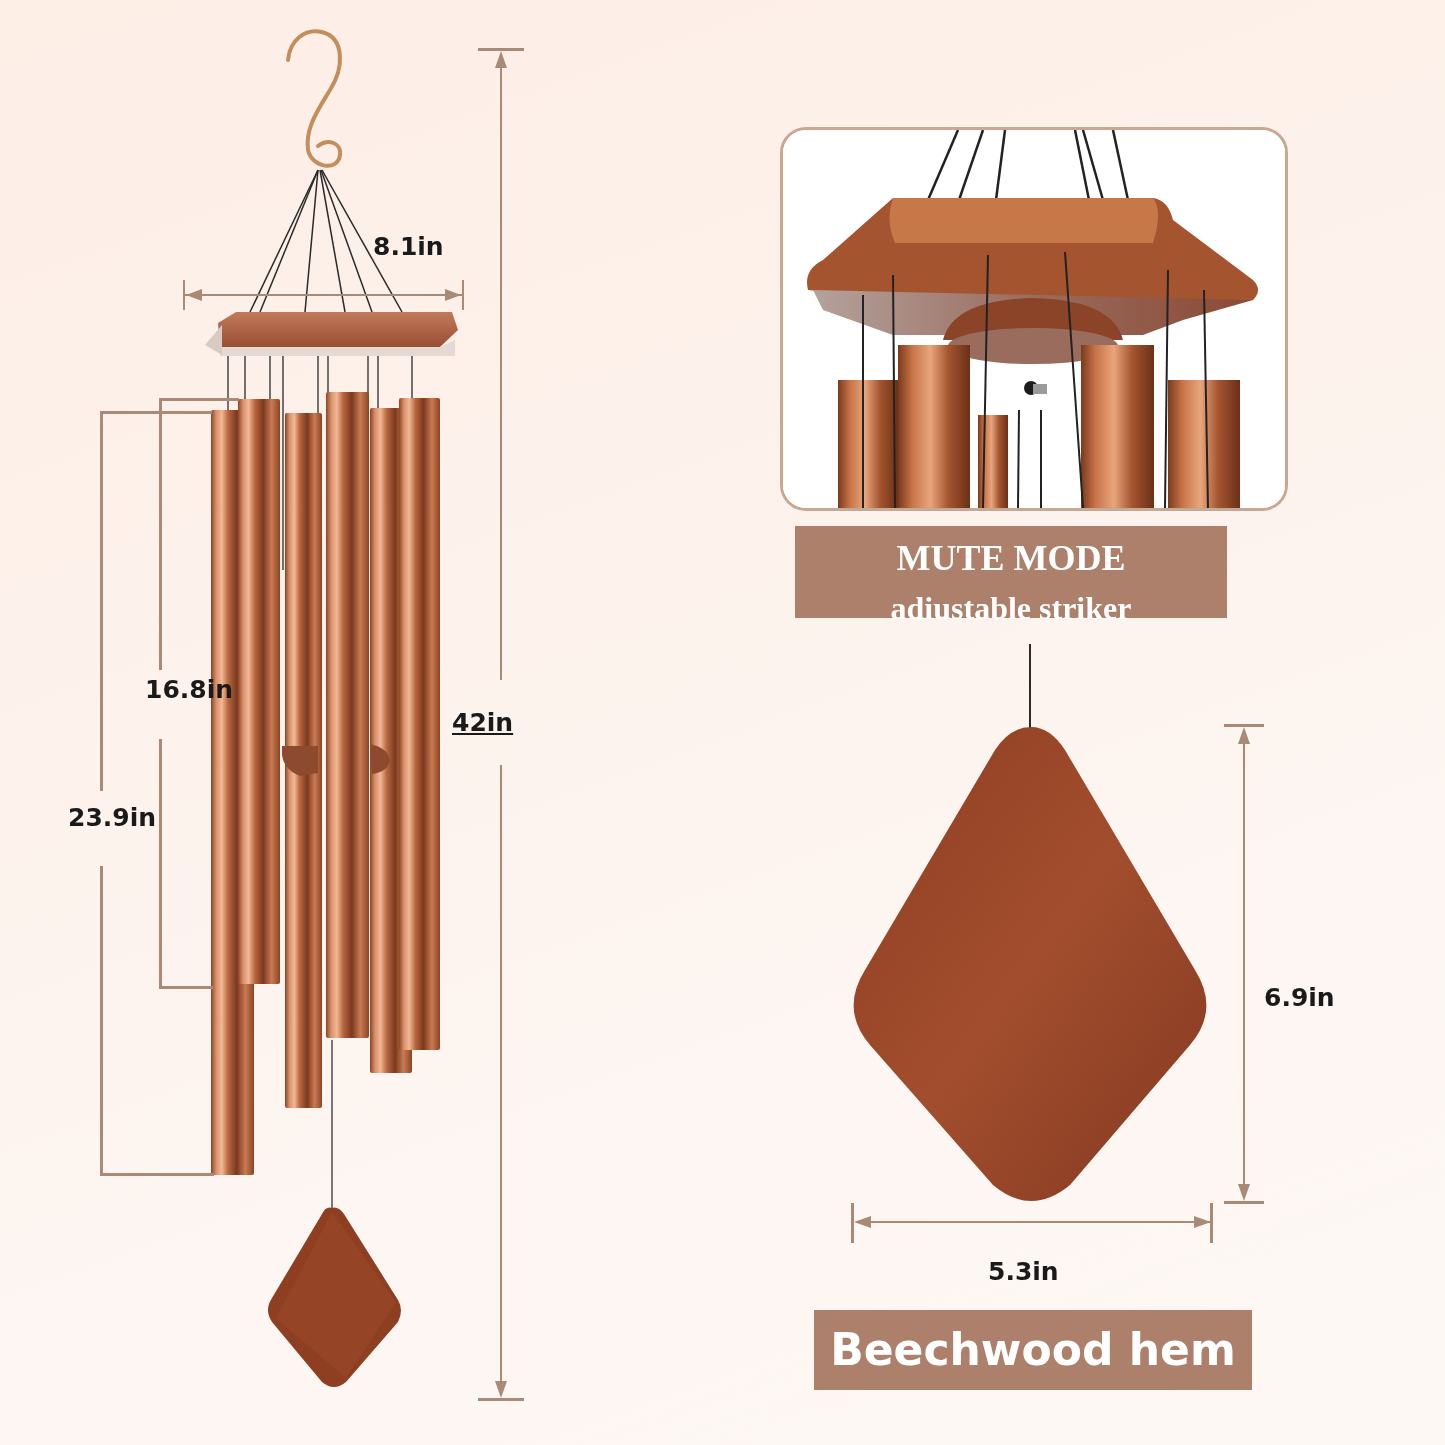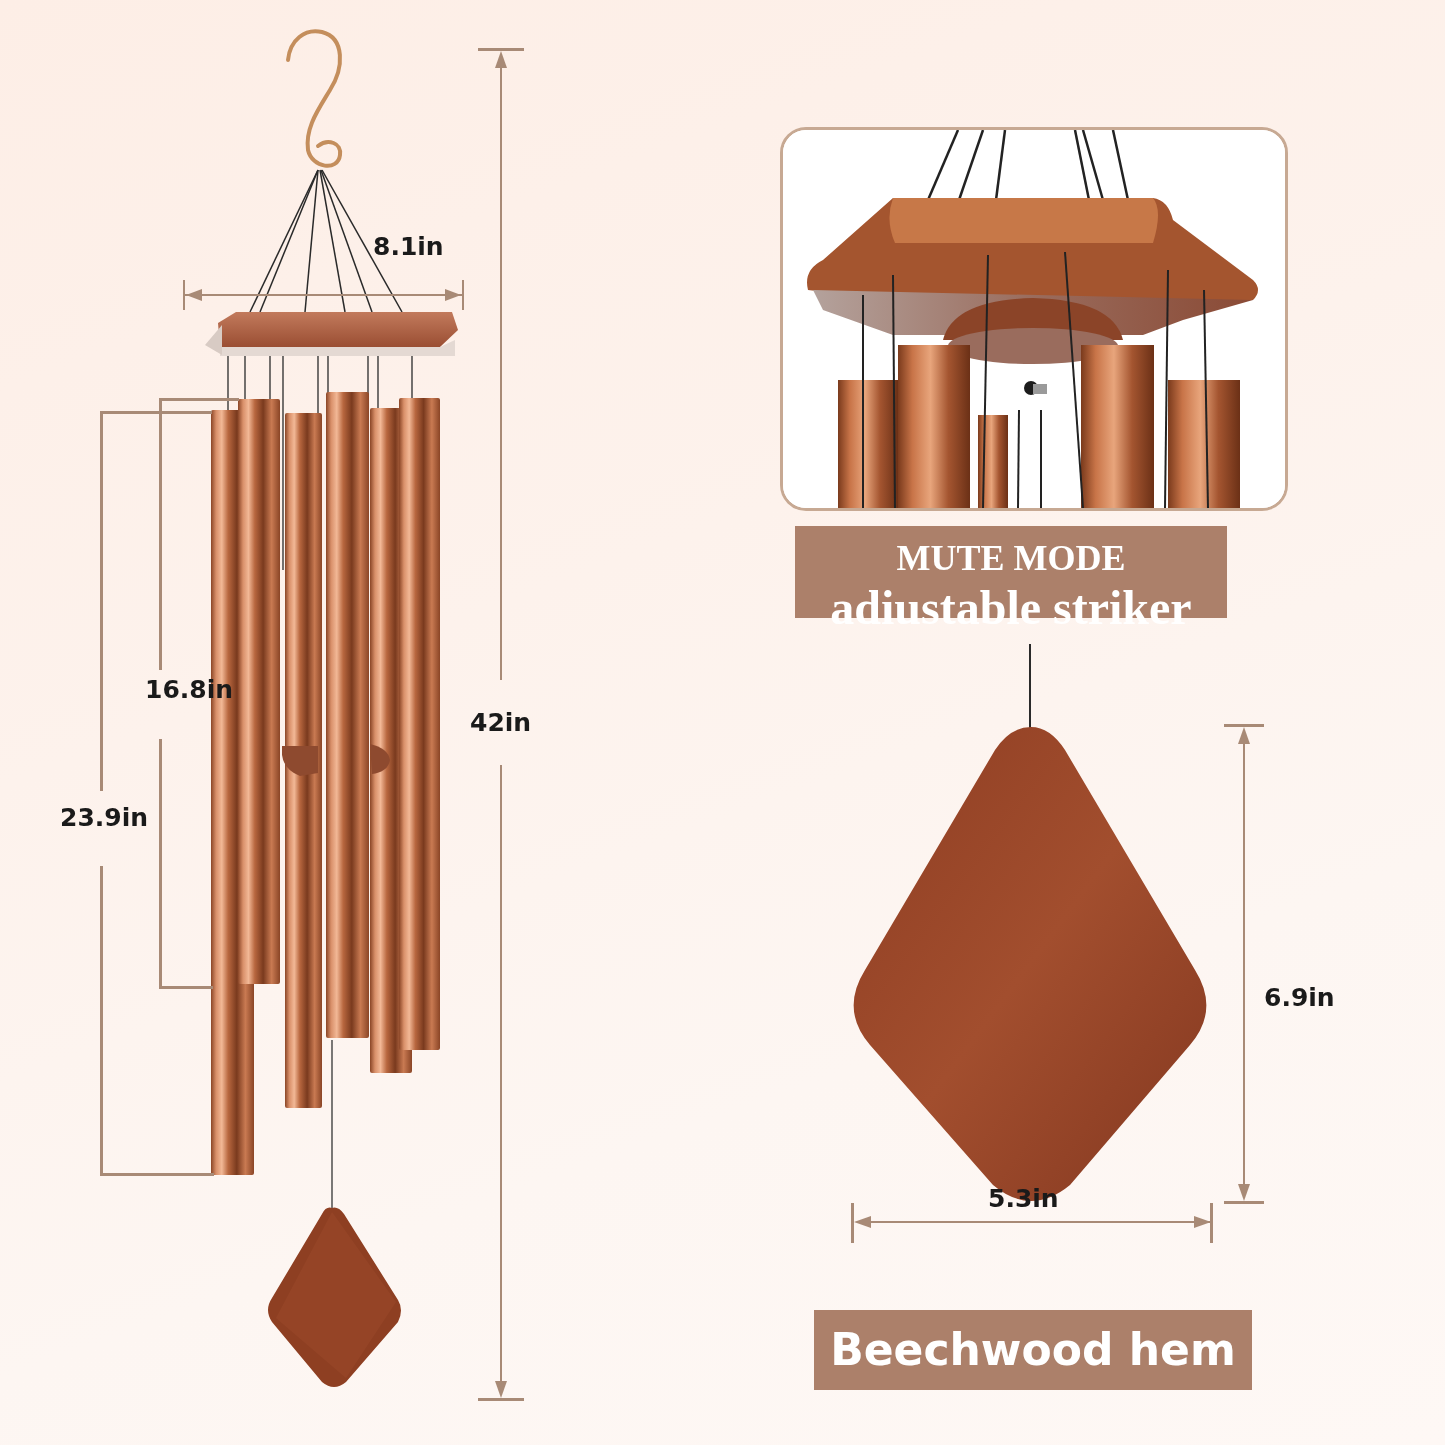--- a/index.html
+++ b/index.html
@@ -87,34 +87,34 @@
   <div class="line" style="left:184px;top:294px;width:280px;height:2px;"></div>
   <div class="line" style="left:183px;top:280px;width:2px;height:30px;"></div>
   <div class="line" style="left:462px;top:280px;width:2px;height:30px;"></div>
   <div class="abs" style="left:186px;top:289px;width:0;height:0;border-top:6px solid transparent;border-bottom:6px solid transparent;border-right:16px solid #a88a76;"></div>
   <div class="abs" style="left:445px;top:289px;width:0;height:0;border-top:6px solid transparent;border-bottom:6px solid transparent;border-left:16px solid #a88a76;"></div>
   <div class="dim-label" style="left:373px;top:232px;">8.1in</div>
 
   <div class="line" style="left:478px;top:48px;width:46px;height:3px;"></div>
   <div class="abs" style="left:495px;top:51px;width:0;height:0;border-left:6px solid transparent;border-right:6px solid transparent;border-bottom:17px solid #a88a76;"></div>
   <div class="line" style="left:500px;top:60px;width:2px;height:620px;"></div>
-  <div class="dim-label" style="left:470px;top:708px;">42in</div>
+  <div class="dim-label" style="left:452px;top:708px;text-decoration:underline;">42in</div>
   <div class="line" style="left:500px;top:765px;width:2px;height:622px;"></div>
   <div class="abs" style="left:495px;top:1381px;width:0;height:0;border-left:6px solid transparent;border-right:6px solid transparent;border-top:17px solid #a88a76;"></div>
   <div class="line" style="left:478px;top:1398px;width:46px;height:3px;"></div>
 
   <div class="line" style="left:159px;top:398px;width:80px;height:3px;"></div>
   <div class="line" style="left:159px;top:398px;width:3px;height:272px;"></div>
   <div class="dim-label" style="left:110px;top:675px;margin-left:35px;">16.8in</div>
   <div class="line" style="left:159px;top:739px;width:3px;height:250px;"></div>
   <div class="line" style="left:159px;top:986px;width:54px;height:3px;"></div>
 
   <div class="line" style="left:100px;top:411px;width:112px;height:3px;"></div>
   <div class="line" style="left:100px;top:411px;width:3px;height:380px;"></div>
-  <div class="dim-label" style="left:60px;top:803px;">23.9in</div>
+  <div class="dim-label" style="left:68px;top:803px;">23.9in</div>
   <div class="line" style="left:100px;top:866px;width:3px;height:310px;"></div>
   <div class="line" style="left:100px;top:1173px;width:114px;height:3px;"></div>
 </div>
 
 <div class="photo-box">
   <svg width="502" height="378" viewBox="0 0 502 378">
     <defs>
       <linearGradient id="tube2" x1="0" x2="1">
         <stop offset="0" stop-color="#7a3a1c"></stop>
         <stop offset="0.2" stop-color="#c87448"></stop>
@@ -162,21 +162,21 @@
       <line x1="236" y1="280" x2="235" y2="378"></line>
       <line x1="258" y1="280" x2="258" y2="378"></line>
       <line x1="385" y1="140" x2="382" y2="378"></line>
       <line x1="421" y1="160" x2="425" y2="378"></line>
     </g>
   </svg>
 </div>
 
 <div class="tag" style="left:795px;top:526px;width:432px;height:92px;font-family:Liberation Serif, serif;">
   <div style="font-size:36px;line-height:36px;padding-top:14px;">MUTE MODE</div>
-  <div style="font-size:48px;line-height:36px;padding-top:14px;">adiustable striker</div>
+  <div style="font-size:32px;line-height:36px;padding-top:14px;">adiustable striker</div>
 </div>
 
 <div class="abs" style="left:1029px;top:644px;width:2px;height:88px;background:#2a2a2a;"></div>
 <svg class="abs" style="left:845px;top:725px;" width="370" height="480" viewBox="0 0 370 480">
   <defs>
     <linearGradient id="sailg" x1="0" x2="1" y1="0" y2="1">
       <stop offset="0" stop-color="#8e3d22"></stop>
       <stop offset="0.5" stop-color="#a24e2e"></stop>
       <stop offset="1" stop-color="#843820"></stop>
     </linearGradient>
@@ -189,15 +189,15 @@
 <div class="line" style="left:1243px;top:735px;width:2px;height:462px;"></div>
 <div class="abs" style="left:1238px;top:1184px;width:0;height:0;border-left:6px solid transparent;border-right:6px solid transparent;border-top:17px solid #a88a76;"></div>
 <div class="line" style="left:1224px;top:1201px;width:40px;height:3px;"></div>
 <div class="dim-label" style="left:1264px;top:949px;margin-top:34px;">6.9in</div>
 
 <div class="line" style="left:851px;top:1203px;width:3px;height:40px;"></div>
 <div class="abs" style="left:854px;top:1216px;width:0;height:0;border-top:6px solid transparent;border-bottom:6px solid transparent;border-right:17px solid #a88a76;"></div>
 <div class="line" style="left:860px;top:1221px;width:350px;height:2px;"></div>
 <div class="abs" style="left:1194px;top:1216px;width:0;height:0;border-top:6px solid transparent;border-bottom:6px solid transparent;border-left:17px solid #a88a76;"></div>
 <div class="line" style="left:1210px;top:1203px;width:3px;height:40px;"></div>
-<div class="dim-label" style="left:988px;top:1184px;">5.3in</div>
+<div class="dim-label" style="left:988px;top:1257px;">5.3in</div>
 
 <div class="tag" style="left:814px;top:1310px;width:438px;height:80px;line-height:80px;font-size:44px;">Beechwood hem</div>
 
 </body></html>

